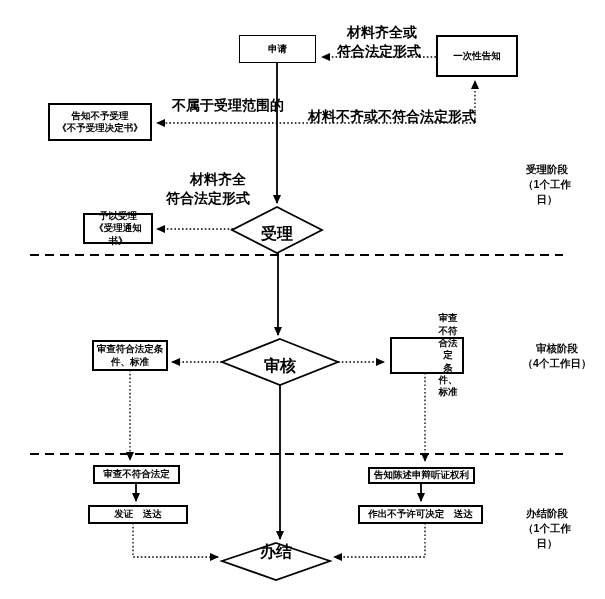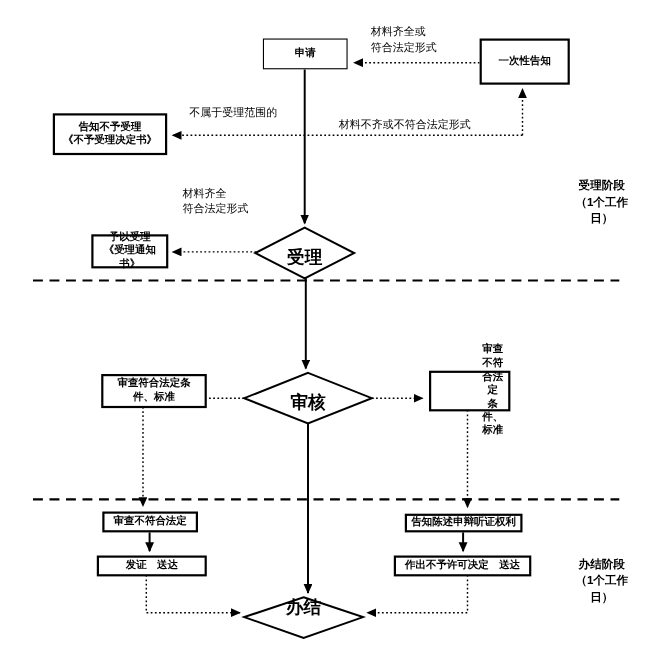--- a/index.html
+++ b/index.html
@@ -31,23 +31,23 @@
   .node.thin { border-width: 1.5px; justify-content: center; }
   .dlabel {
     position: absolute;
     text-align: center;
     font-size: 16px;
     font-weight: bold;
     z-index: 4;
   }
   .flabel {
     position: absolute;
-    text-align: left;
-    font-size: 10px;
-    font-weight: normal;
+    text-align: right;
+    font-size: 14px;
+    font-weight: bold;
     line-height: 1.35;
     z-index: 2;
     white-space: nowrap;
   }
   .stage-label {
     position: absolute;
     text-align: center;
     font-size: 10.5px;
     font-weight: bold;
     line-height: 1.45;
@@ -108,21 +108,21 @@
   <div class="node" style="left:48px; top:103px; width:104px; height:38px;">
     <div>告知不予受理</div>
     <div>《不予受理决定书》</div>
   </div>
 
   <div class="node" style="left:83px; top:213px; width:70px; height:31px;">
     <div>予以受理</div>
     <div>《受理通知书》</div>
   </div>
 
-  <div class="node" style="left:92px; top:340px; width:96px; height:31px;">
+  <div class="node" style="left:92px; top:340px; width:76px; height:31px;">
     <div>审查符合法定条</div>
     <div>件、标准</div>
   </div>
 
   <div class="node" style="left:390px; top:337px; width:74px; height:37px;padding-left:42px;">
     <div>审查不符合法定</div>
     <div>条件、标准</div>
   </div>
 
   <div class="node" style="left:93px; top:465px; width:87px; height:19px;">
@@ -158,20 +158,24 @@
     <div>材料齐全</div>
     <div>符合法定形式</div>
   </div>
 
   <div class="stage-label" style="left:515px; top:162px; width:64px;">
     <div>受理阶段</div>
     <div>（1个工作</div>
     <div>日）</div>
   </div>
 
+  <div class="stage-label" style="left:515px; top:341px; width:84px;">
+    <div>审核阶段</div>
+    <div>（4个工作日）</div>
+  </div>
 
   <div class="stage-label" style="left:515px; top:506px; width:64px;">
     <div>办结阶段</div>
     <div>（1个工作</div>
     <div>日）</div>
   </div>
 
 </div>
 
 </body></html>

